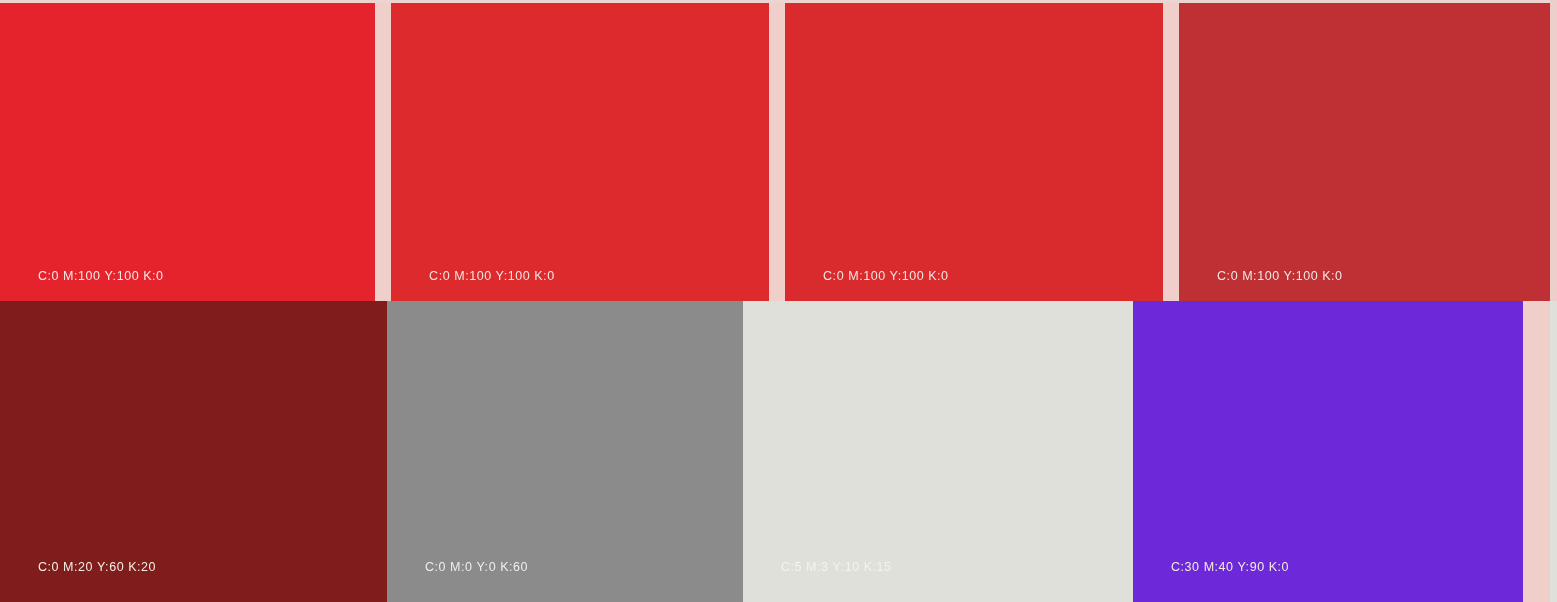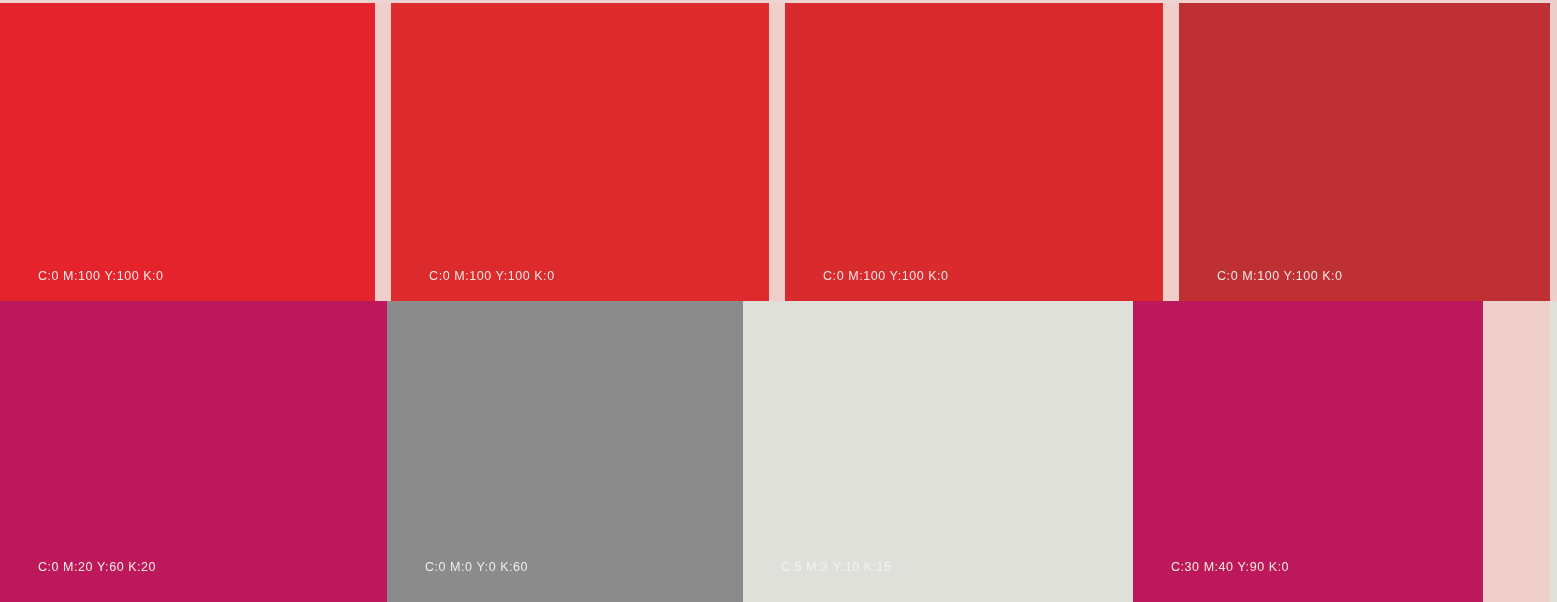--- a/index.html
+++ b/index.html
@@ -98,30 +98,30 @@
     </div>
     <div class="swatch" style="background: rgb(217, 42, 46); width: 390px;">
       <span class="swatch-label" style="color: rgb(241, 229, 226);">C:0 M:100 Y:100 K:0</span>
     </div>
     <div class="swatch" style="background: rgb(191, 48, 52); width: 390px;">
       <span class="swatch-label" style="color: rgb(240, 230, 227);">C:0 M:100 Y:100 K:0</span>
     </div>
   </div>
 
   <div class="row row-bottom">
-    <div class="swatch" style="background: #be185d; width: 387px;">
+    <div class="swatch" style="background: #7f1d1d; width: 387px;">
       <span class="swatch-label" style="color: rgb(244, 239, 227);">C:0 M:20 Y:60 K:20</span>
     </div>
     <div class="swatch" style="background: rgb(139, 139, 139); width: 356px;">
       <span class="swatch-label" style="color: rgb(238, 238, 238);">C:0 M:0 Y:0 K:60</span>
     </div>
     <div class="swatch" style="background: rgb(224, 224, 218); width: 390px;">
       <span class="swatch-label" style="color: rgb(243, 243, 239);">C:5 M:3 Y:10 K:15</span>
     </div>
-    <div class="swatch" style="background: #be185d; width: 350px; padding-left: 36px;">
+    <div class="swatch" style="background: #6d28d9; width: 390px; padding-left: 36px;">
       <span class="swatch-label" style="color: rgb(243, 236, 220);">C:30 M:40 Y:90 K:0</span>
     </div>
   </div>
 
   <div class="edge-right"></div>
   <div class="edge-right-lower"></div>
 
 </div>
 
 </body></html>

